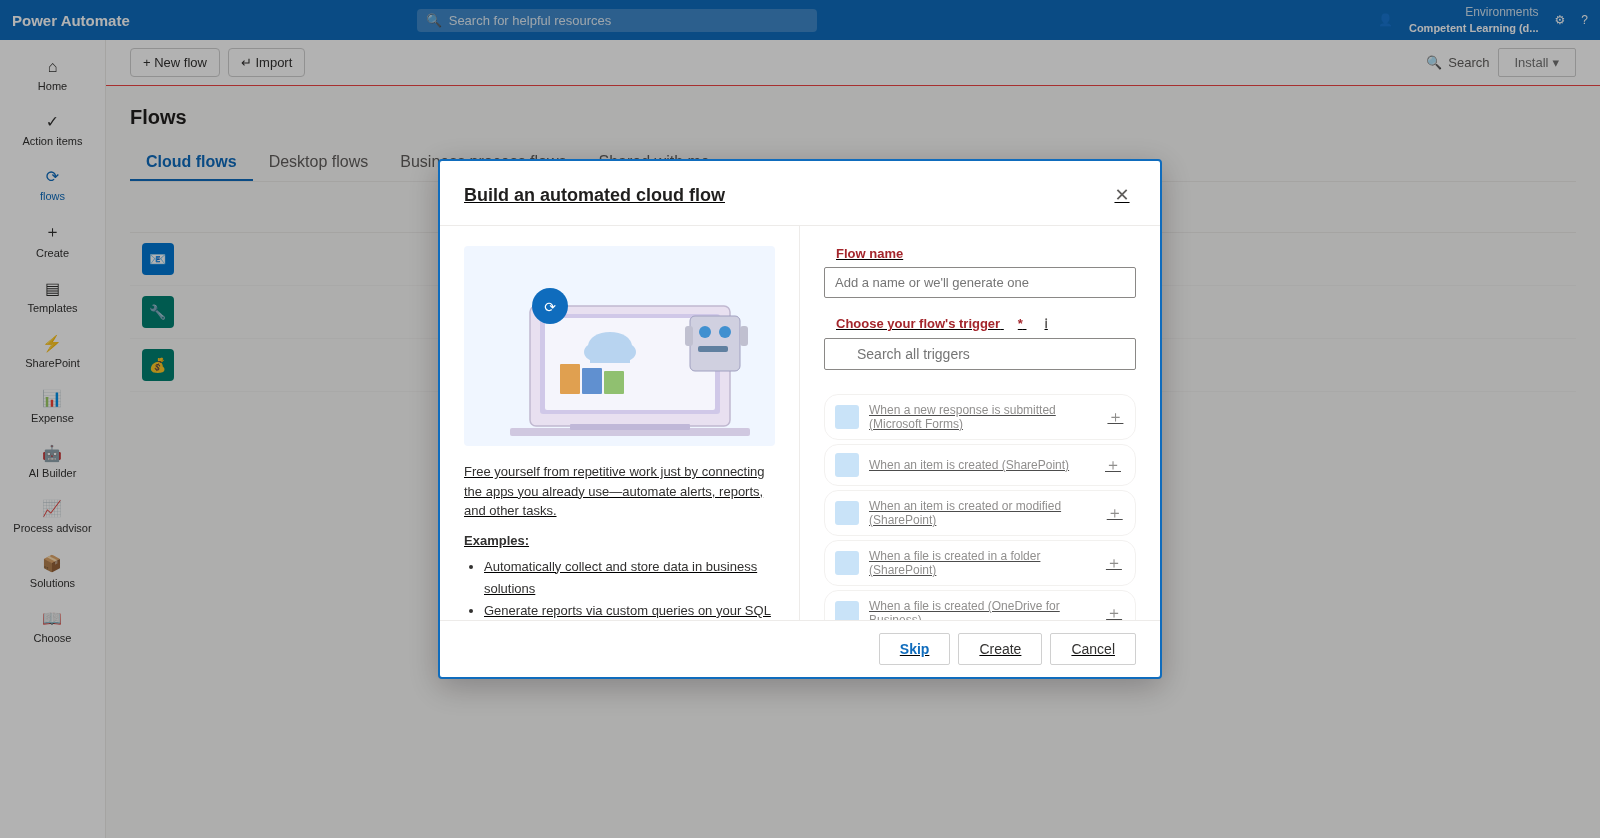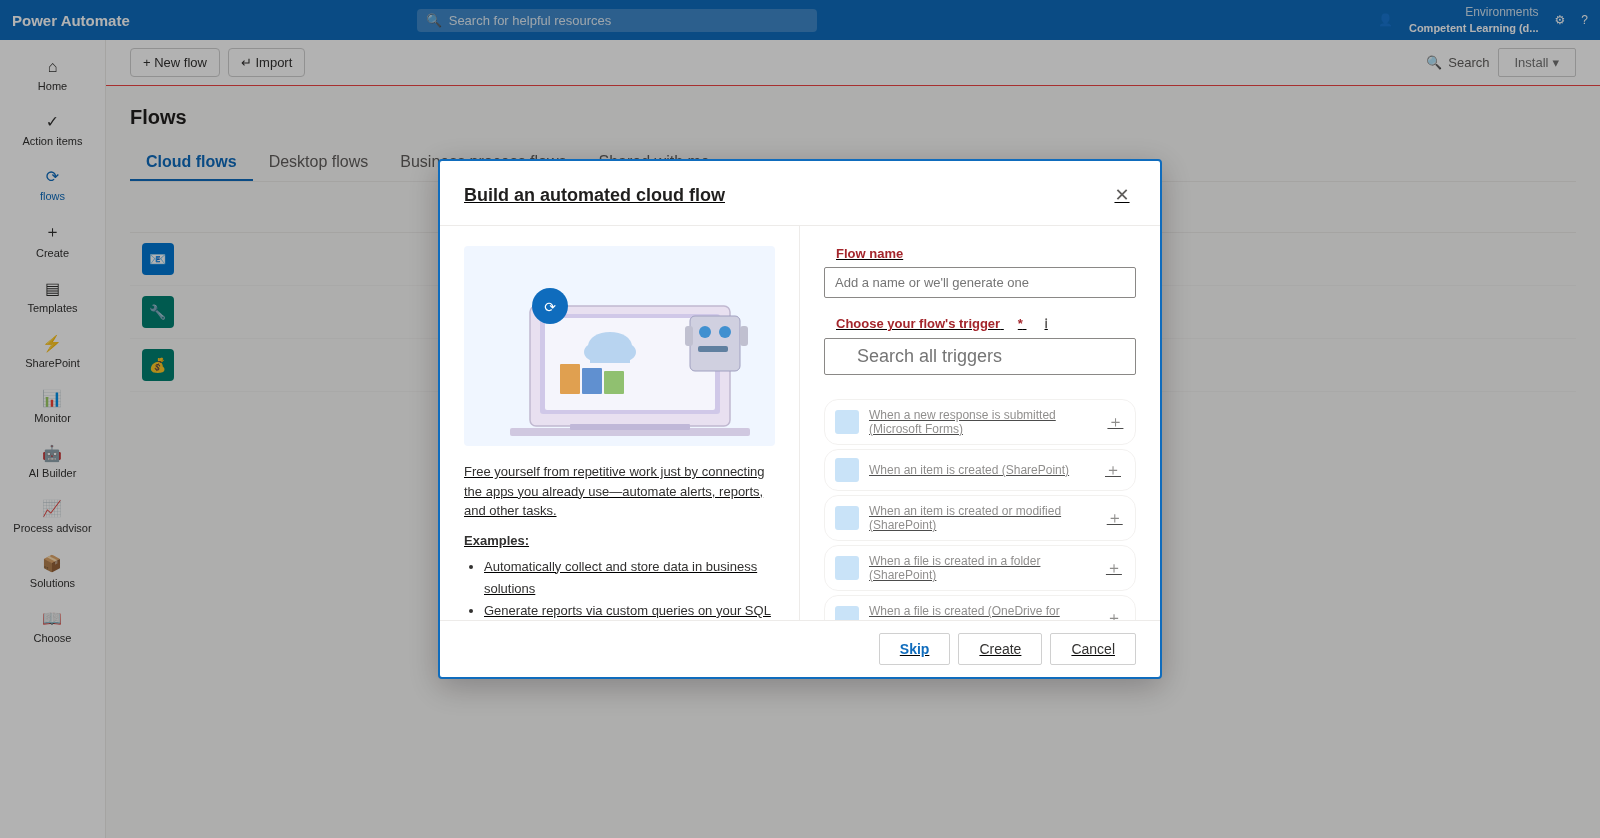--- a/index.html
+++ b/index.html
@@ -374,21 +374,21 @@
     <div class="sidebar-item">
       <span class="icon">▤</span>
       <span>Templates</span>
     </div>
     <div class="sidebar-item">
       <span class="icon">⚡</span>
       <span>SharePoint</span>
     </div>
     <div class="sidebar-item">
       <span class="icon">📊</span>
-      <span>Monitor</span>
+      <span>Expense</span>
     </div>
     <div class="sidebar-item">
       <span class="icon">🤖</span>
       <span>AI Builder</span>
     </div>
     <div class="sidebar-item">
       <span class="icon">📈</span>
       <span>Process advisor</span>
     </div>
     <div class="sidebar-item">
@@ -520,21 +520,21 @@
         <input class="field-input" type="text" placeholder="Add a name or we'll generate one" style="">
 
         <div class="field-label">
           <span>Choose your flow's trigger</span>
           <span style="color:#a4262c; margin-left:2px;">*</span>
           <span style="margin-left:6px; color:#605e5c; cursor:pointer;">ℹ</span>
         </div>
 
         <div class="trigger-search-wrap">
           <span class="trigger-search-icon">🔍</span>
-          <input class="trigger-search" type="text" style="width: 100%; padding-left: 32px; border: 1px solid rgb(138, 136, 134); border-radius: 2px; font-size: 18px; padding-top: 7px; padding-bottom: 7px;" placeholder="Search all triggers">
+          <input class="trigger-search" type="text" style="width: 100%; padding-left: 32px; border: 1px solid rgb(138, 136, 134); border-radius: 2px; font-size: 14px; padding-top: 7px; padding-bottom: 7px;" placeholder="Search all triggers">
         </div>
 
         <div class="trigger-list">
           <div class="trigger-item">
             <div class="trigger-icon"></div>
             <span>When a new response is submitted (Microsoft Forms)</span>
             <span class="trigger-add-btn">＋</span>
           </div>
           <div class="trigger-item">
             <div class="trigger-icon"></div>

